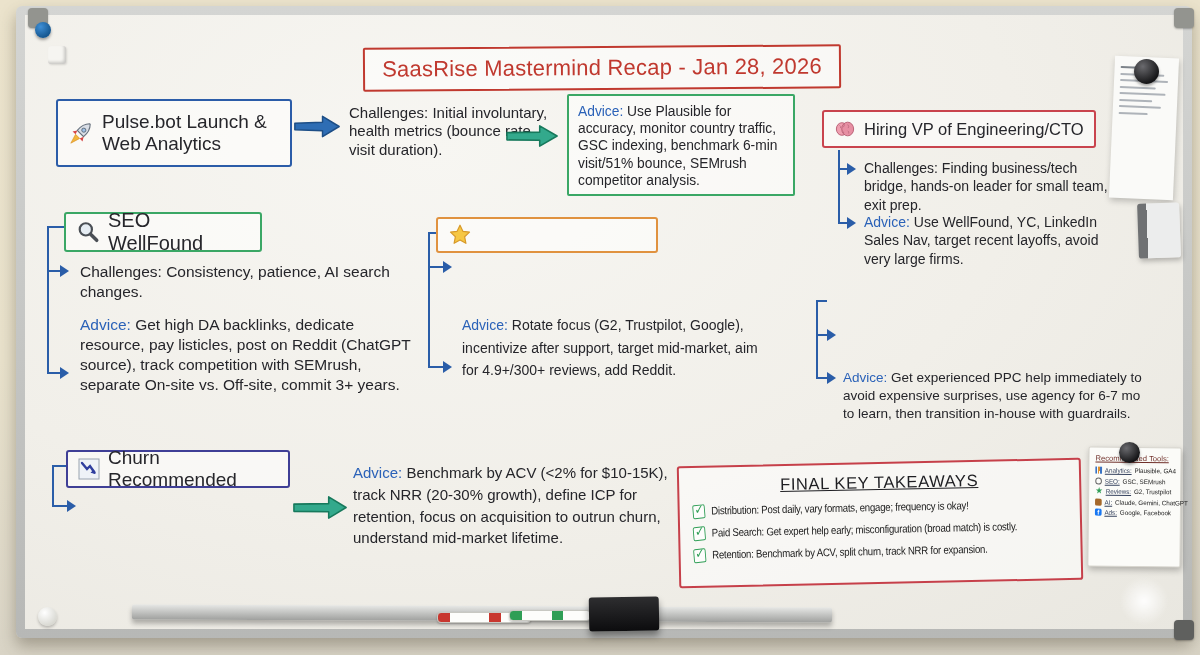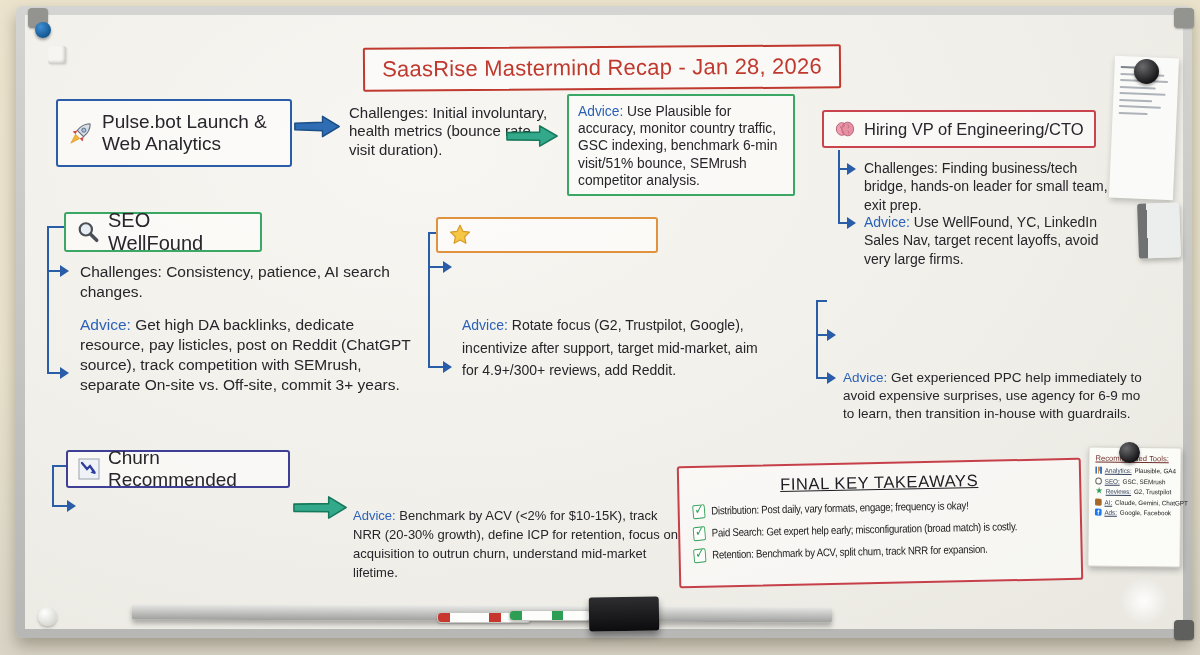--- a/index.html
+++ b/index.html
@@ -192,40 +192,40 @@
       <span class="lab">Advice:</span>
       <span>Rotate focus (G2, Trustpilot, Google), incentivize after support, target mid-market, aim for 4.9+/300+ reviews, add Reddit.</span>
     </div>
 
     <div class="hline" style="left:816px;top:300px;width:11px;"></div>
     <div class="vline" style="left:816px;top:300px;height:78px;"></div>
     <div class="harrow" style="left:816px;top:334px;width:18px;"></div>
     <div class="harrow" style="left:816px;top:377px;width:18px;"></div>
     <div class="bullet advice" style="left:843px;top:369px;width:300px;font-size:13.5px;line-height:1.32;">
       <span class="lab">Advice:</span>
-      <span>Get experienced PPC help immediately to avoid expensive surprises, use agency for 6-9 mo to learn, then transition in-house with guardrails.</span>
+      <span>Get experienced PPC help immediately to avoid expensive surprises, use agency for 6-7 mo to learn, then transition in-house with guardrails.</span>
     </div>
 
     <div class="sbox" style="left:66px;top:450px;width:200px;height:26px;border-color:#3f3f96;font-size:19px;">
       <span class="sic">
         <svg width="22" height="22" viewBox="0 0 22 22">
           <rect x="1" y="1" width="20" height="20" fill="#eef2f7" stroke="#9aa4b0"></rect>
           <path d="M4 5 L9 11 L12 8 L16.5 14.5" fill="none" stroke="#2f3e9e" stroke-width="2.4" stroke-linecap="round"></path>
           <path d="M17.5 16 l-5 -1.2 3.4 -3.4 Z" fill="#2f3e9e"></path>
         </svg>
       </span>
       <span>Churn Recommended</span>
     </div>
     <div class="hline" style="left:52px;top:465px;width:14px;"></div>
     <div class="vline" style="left:52px;top:465px;height:42px;"></div>
     <div class="harrow" style="left:52px;top:505px;width:22px;"></div>
     <svg class="fatarrow" style="left:292px;top:494px;" width="56" height="27" viewBox="0 0 58 27">
       <path d="M2 10 L38 9.5 L38 2.5 L56 13.5 L38 24.5 L38 18 L2 17.5 Z" fill="#33a98c" stroke="#17795c" stroke-width="1.6" stroke-linejoin="round"></path>
     </svg>
-    <div class="bullet advice" style="left:353px;top:462px;width:330px;font-size:13px;line-height:1.45;margin-top:45px;">
+    <div class="bullet advice" style="left:353px;top:462px;width:330px;font-size:15px;line-height:1.45;">
       <span class="lab">Advice:</span>
       <span>Benchmark by ACV (&lt;2% for $10-15K), track NRR (20-30% growth), define ICP for retention, focus on acquisition to outrun churn, understand mid-market lifetime.</span>
     </div>
 
     <div class="takeaways">
       <div class="tk-title">FINAL KEY TAKEAWAYS</div>
       <div class="tk-item">
         <span class="chk"></span>
         <span><span>Distribution:</span> <span>Post daily, vary formats, engage; frequency is okay!</span></span>
       </div>

